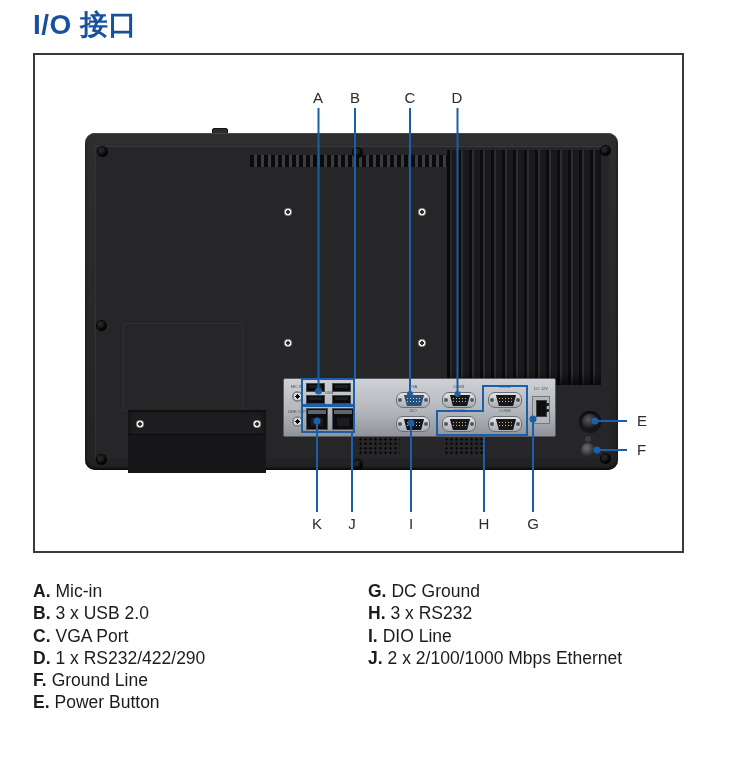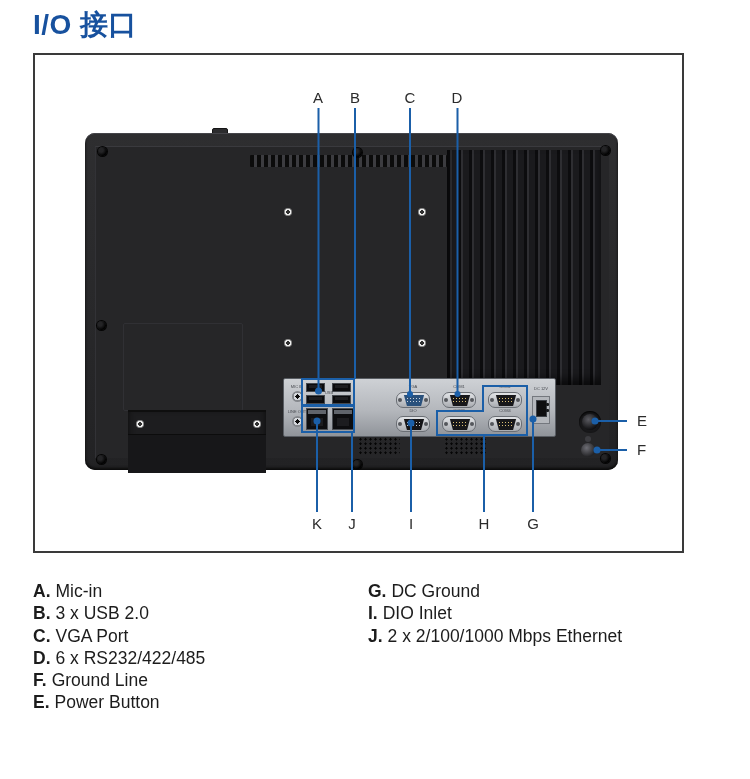--- a/index.html
+++ b/index.html
@@ -221,21 +221,22 @@
   <span class="callout" style="left:500px;top:462px;">G</span>
   <span class="callout side" style="left:604px;top:359px;">E</span>
   <span class="callout side" style="left:604px;top:388px;">F</span>
  </div>
 </div>
 
 <div class="legend legend-left">
   <div><span class="prefix">A.</span><span>Mic-in</span></div>
   <div><span class="prefix">B.</span><span>3 x USB 2.0</span></div>
   <div><span class="prefix">C.</span><span>VGA Port</span></div>
-  <div><span class="prefix">D.</span><span>6 x RS232/422/485</span></div>
+  <div><span class="prefix">D.</span><span>1 x RS232/422/290</span></div>
   <div><span class="prefix">F.</span><span>Ground Line</span></div>
   <div><span class="prefix">E.</span><span>Power Button</span></div>
 </div>
 <div class="legend legend-right">
   <div><span class="prefix">G.</span><span>DC Ground</span></div>
-  <div><span class="prefix">I.</span><span>DIO Inlet</span></div>
+  <div><span class="prefix">H.</span><span>3 x RS232</span></div>
+  <div><span class="prefix">I.</span><span>DIO Line</span></div>
   <div><span class="prefix">J.</span><span>2 x 2/100/1000 Mbps Ethernet</span></div>
 </div>
 
 </body></html>

